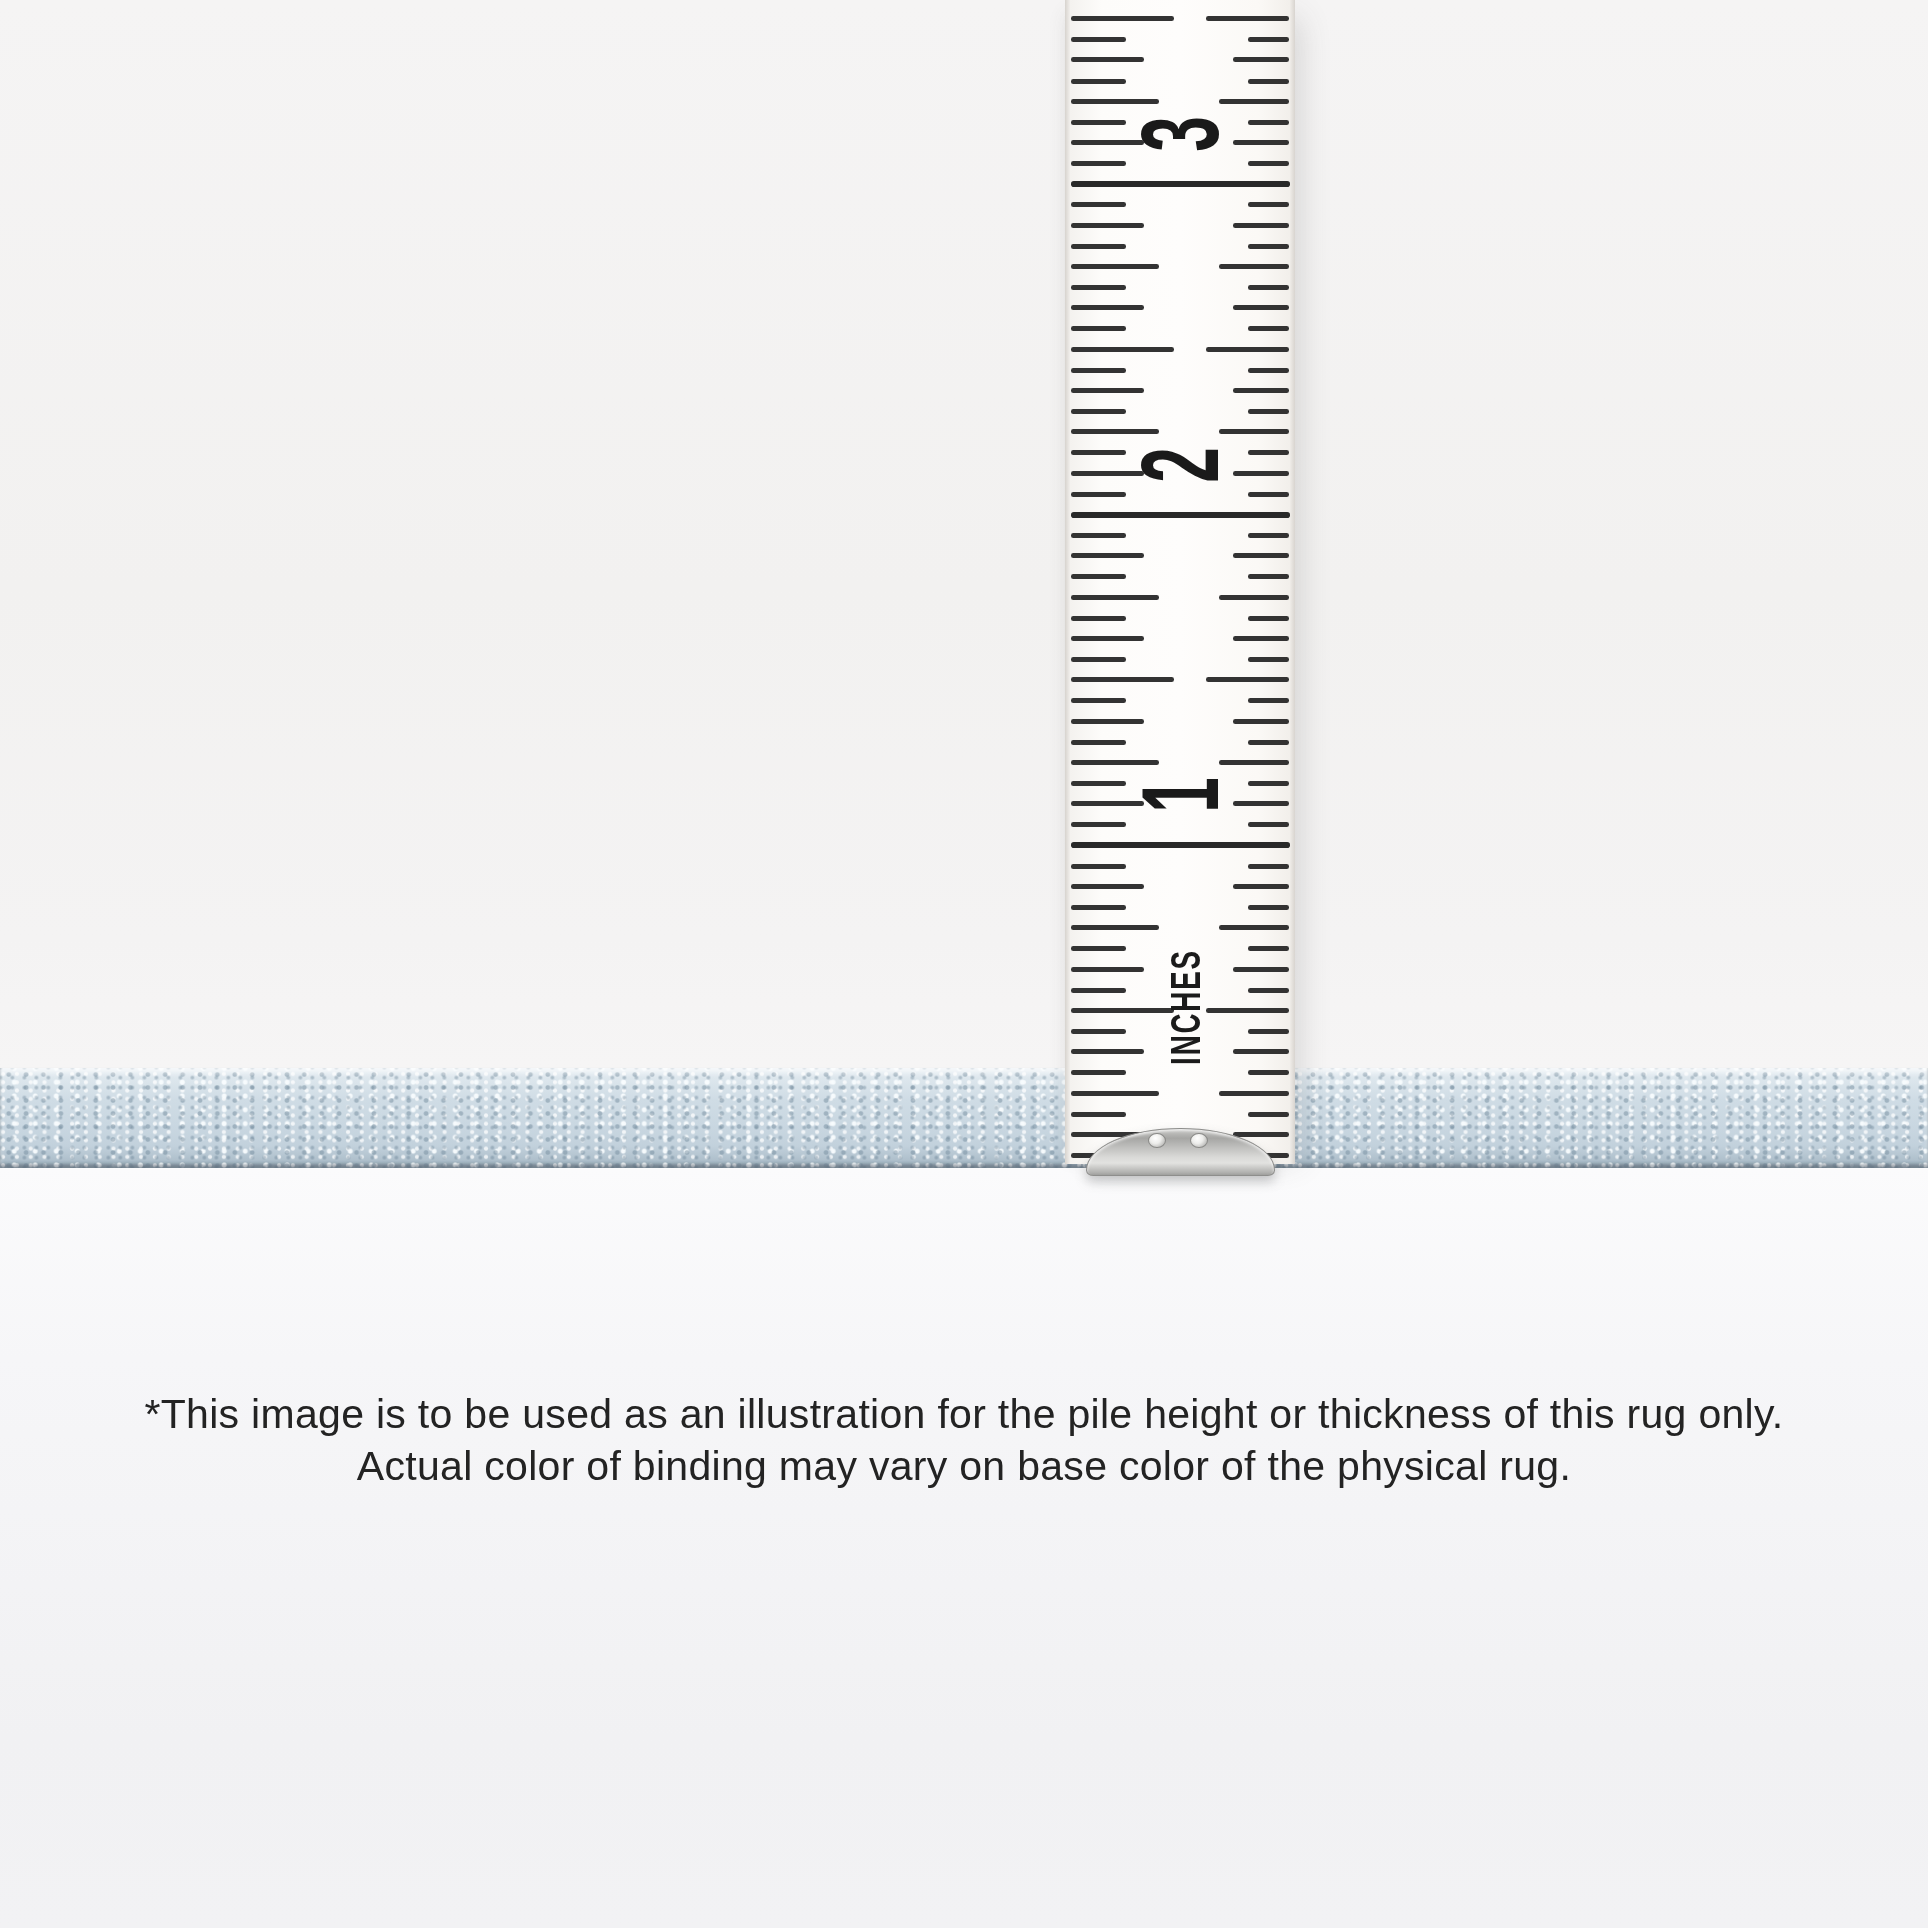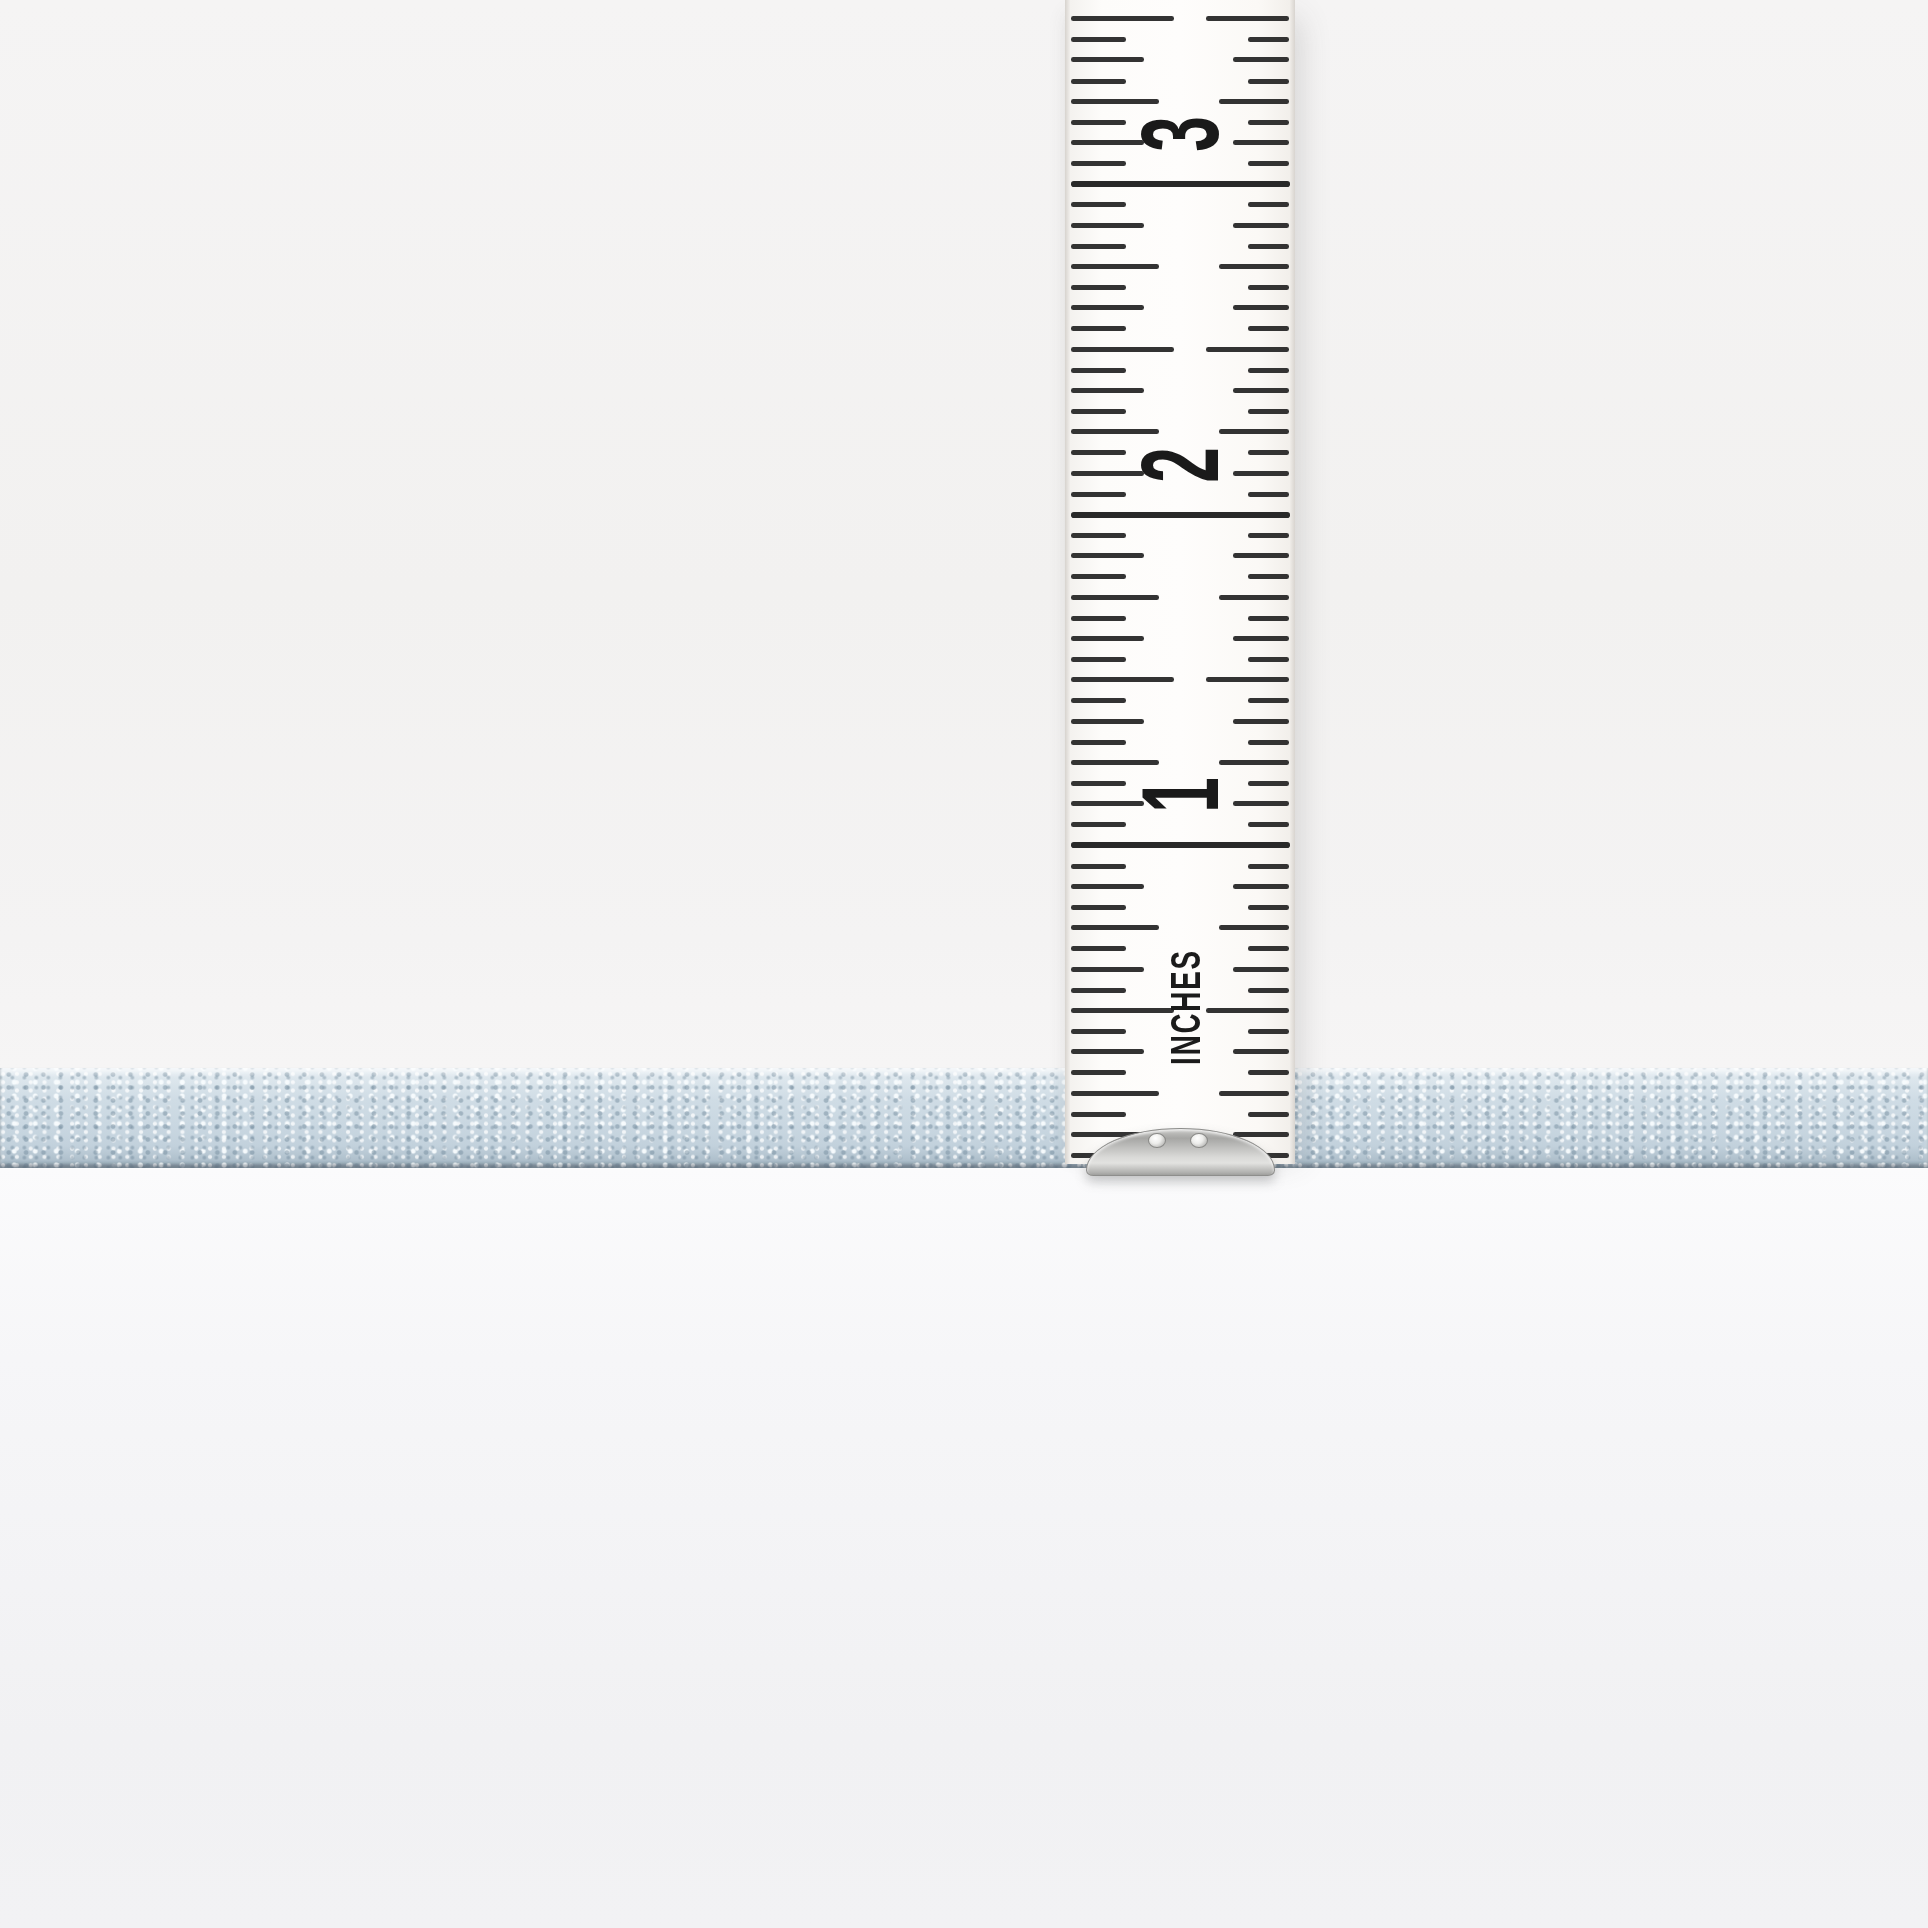--- a/index.html
+++ b/index.html
@@ -199,16 +199,18 @@
         <div class="tick" style="left: 141px; width: 83px; top: 16px;"></div>
       </div>
     <div class="unit-label">INCHES</div>
     <div class="cap">
       <div class="rivet rivet-1"></div>
       <div class="rivet rivet-2"></div>
     </div>
   </div>
 
   <div class="caption">
+    <div>*This image is to be used as an illustration for the pile height or thickness of this rug only.</div>
+    <div>Actual color of binding may vary on base color of the physical rug.</div>
   </div>
 
 </div>
 
 
 </body></html>

